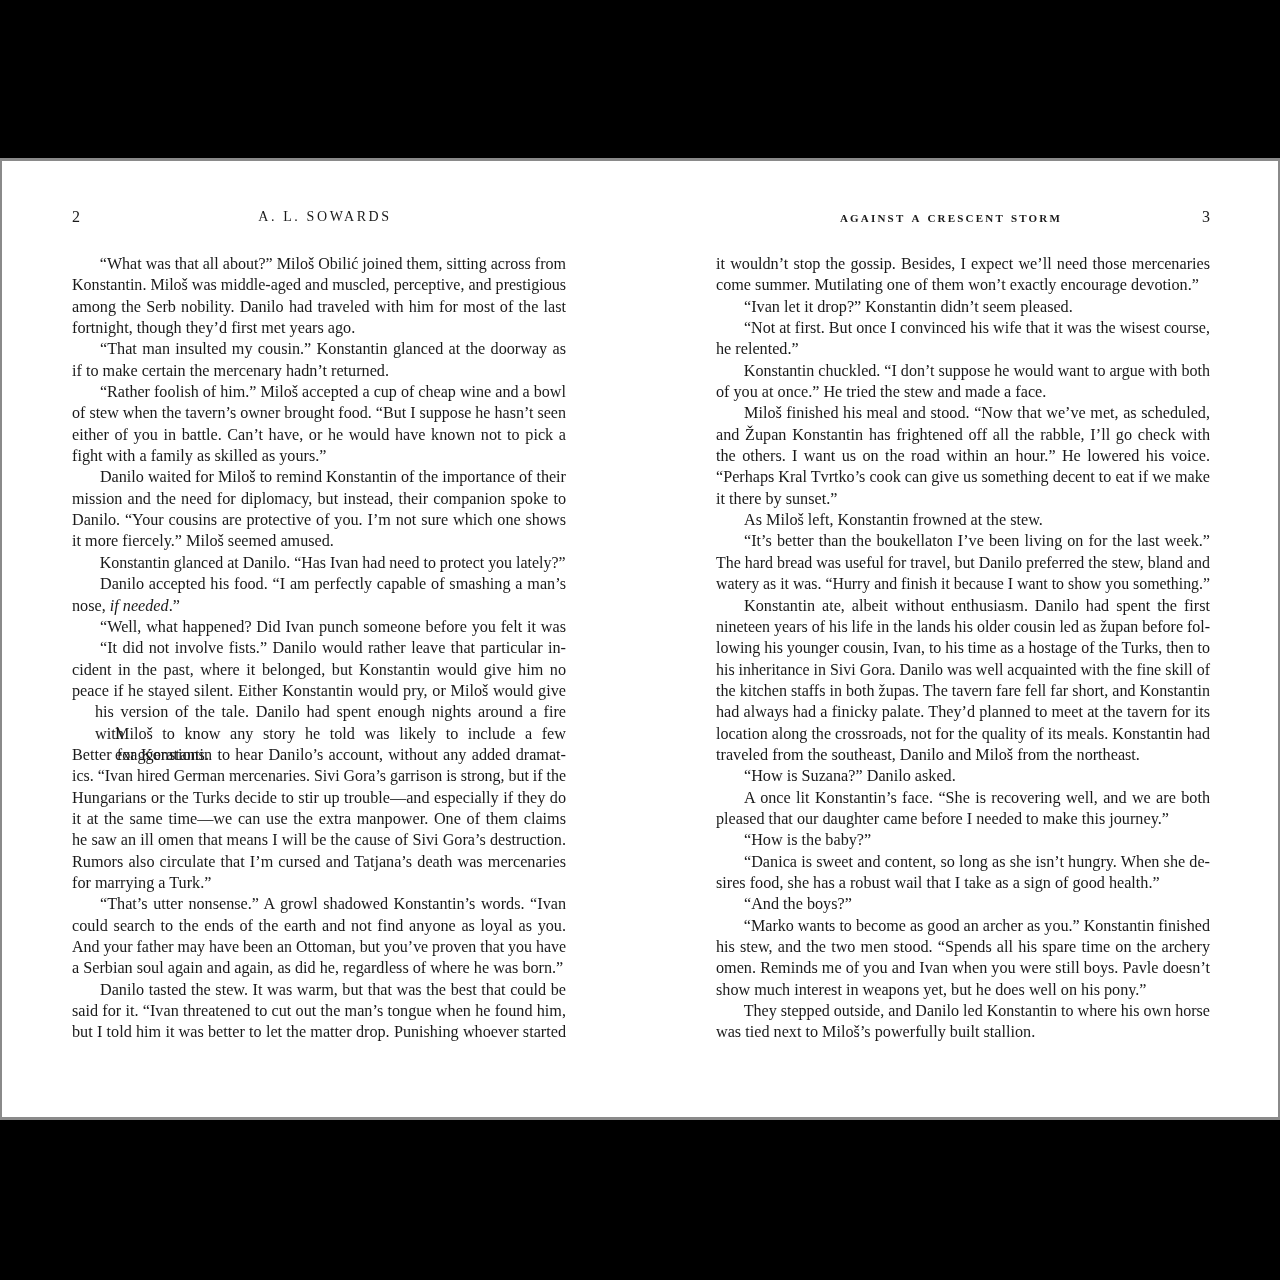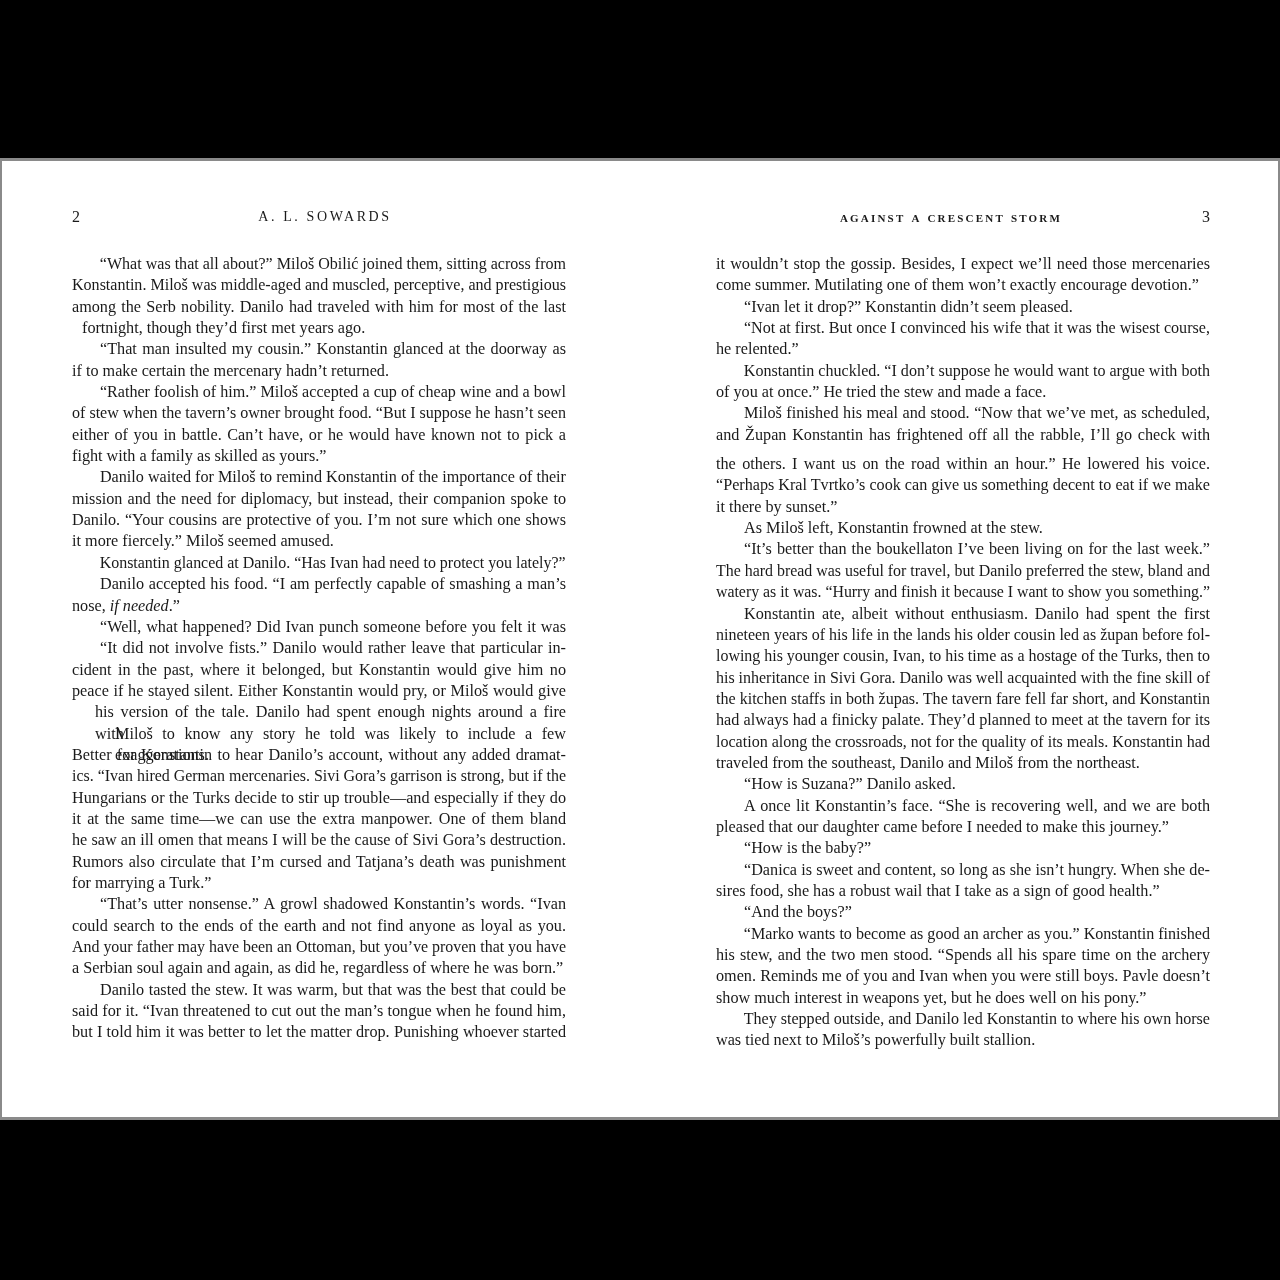--- a/index.html
+++ b/index.html
@@ -102,21 +102,21 @@
 
   <div class="page left">
     <div class="running-head">
       <span class="folio">2</span>
       <span class="head-title">A. L. SOWARDS</span>
     </div>
     <div class="body-text" id="left-body">
         <div class="line indent" style="white-space: nowrap; letter-spacing: -0.00810434px; transform-origin: left center; display: block; transform: scaleX(0.992215); width: 497.876px;">“What was that all about?” Miloš Obilić joined them, sitting across from</div>
         <div class="line" style="white-space: nowrap; letter-spacing: -0.00823618px; transform-origin: left center; display: block; transform: scaleX(0.992061); width: 497.953px;">Konstantin. Miloš was middle-aged and muscled, perceptive, and prestigious</div>
         <div class="line" style="white-space: normal;">among the Serb nobility. Danilo had traveled with him for most of the last</div>
-        <div class="line last" style="white-space: nowrap; margin-left: 10px;">fortnight, though they’d first met years ago.</div>
+        <div class="line last" style="white-space: nowrap;">fortnight, though they’d first met years ago.</div>
         <div class="line indent" style="white-space: normal;">“That man insulted my cousin.” Konstantin glanced at the doorway as</div>
         <div class="line last" style="white-space: nowrap;">if to make certain the mercenary hadn’t returned.</div>
         <div class="line indent" style="white-space: nowrap; letter-spacing: -0.00459352px; transform-origin: left center; display: block; transform: scaleX(0.995594); width: 496.186px;">“Rather foolish of him.” Miloš accepted a cup of cheap wine and a bowl</div>
         <div class="line" style="white-space: nowrap; letter-spacing: -0.00689266px; transform-origin: left center; display: block; transform: scaleX(0.99337); width: 497.297px;">of stew when the tavern’s owner brought food. “But I suppose he hasn’t seen</div>
         <div class="line" style="white-space: normal;">either of you in battle. Can’t have, or he would have known not to pick a</div>
         <div class="line last" style="white-space: nowrap;">fight with a family as skilled as yours.”</div>
         <div class="line indent" style="white-space: nowrap; letter-spacing: -0.00210745px; transform-origin: left center; display: block; transform: scaleX(0.997992); width: 494.994px;">Danilo waited for Miloš to remind Konstantin of the importance of their</div>
         <div class="line" style="white-space: normal;">mission and the need for diplomacy, but instead, their companion spoke to</div>
         <div class="line" style="white-space: normal;">Danilo. “Your cousins are protective of you. I’m not sure which one shows</div>
         <div class="line last" style="white-space: nowrap;">it more fiercely.” Miloš seemed amused.</div>
@@ -125,23 +125,23 @@
         <div class="line last" style="white-space: nowrap;"><span>nose, </span><span class="it">if needed</span><span>.”</span></div>
         <div class="line indent" style="white-space: normal;">“Well, what happened? Did Ivan punch someone before you felt it was</div>
         <div class="line indent" style="white-space: normal;">“It did not involve fists.” Danilo would rather leave that particular in-</div>
         <div class="line" style="white-space: normal;">cident in the past, where it belonged, but Konstantin would give him no</div>
         <div class="line" style="white-space: normal;">peace if he stayed silent. Either Konstantin would pry, or Miloš would give</div>
         <div class="line" style="white-space: normal; margin-left: 23px;">his version of the tale. Danilo had spent enough nights around a fire with</div>
         <div class="line" style="white-space: normal; margin-left: 43px;">Miloš to know any story he told was likely to include a few exaggerations.</div>
         <div class="line" style="white-space: normal;">Better for Konstantin to hear Danilo’s account, without any added dramat-</div>
         <div class="line" style="white-space: nowrap; letter-spacing: -0.0145631px; transform-origin: left center; display: block; transform: scaleX(0.986059); width: 500.984px;">ics. “Ivan hired German mercenaries. Sivi Gora’s garrison is strong, but if the</div>
         <div class="line" style="white-space: normal;">Hungarians or the Turks decide to stir up trouble—and especially if they do</div>
-        <div class="line" style="white-space: normal;">it at the same time—we can use the extra manpower. One of them bland</div>
+        <div class="line" style="white-space: normal;">it at the same time—we can use the extra manpower. One of them claims</div>
         <div class="line" style="white-space: normal;">he saw an ill omen that means I will be the cause of Sivi Gora’s destruction.</div>
-        <div class="line" style="white-space: normal;">Rumors also circulate that I’m cursed and Tatjana’s death was punishment</div>
+        <div class="line" style="white-space: normal;">Rumors also circulate that I’m cursed and Tatjana’s death was mercenaries</div>
         <div class="line last" style="white-space: nowrap;">for marrying a Turk.”</div>
         <div class="line indent" style="white-space: normal;">“That’s utter nonsense.” A growl shadowed Konstantin’s words. “Ivan</div>
         <div class="line" style="white-space: normal;">could search to the ends of the earth and not find anyone as loyal as you.</div>
         <div class="line" style="white-space: nowrap; letter-spacing: -0.0153339px; transform-origin: left center; display: block; transform: scaleX(0.985168); width: 501.438px;">And your father may have been an Ottoman, but you’ve proven that you have</div>
         <div class="line last" style="white-space: nowrap;">a Serbian soul again and again, as did he, regardless of where he was born.”</div>
         <div class="line indent" style="white-space: normal;">Danilo tasted the stew. It was warm, but that was the best that could be</div>
         <div class="line" style="white-space: normal;">said for it. “Ivan threatened to cut out the man’s tongue when he found him,</div>
         <div class="line" style="white-space: normal;">but I told him it was better to let the matter drop. Punishing whoever started</div>
       </div>
   </div>
@@ -154,21 +154,21 @@
     <div class="body-text" id="right-body">
         <div class="line" style="white-space: normal;">it wouldn’t stop the gossip. Besides, I expect we’ll need those mercenaries</div>
         <div class="line last" style="white-space: nowrap;">come summer. Mutilating one of them won’t exactly encourage devotion.”</div>
         <div class="line indent last" style="white-space: nowrap;">“Ivan let it drop?” Konstantin didn’t seem pleased.</div>
         <div class="line indent" style="white-space: nowrap; letter-spacing: -0.00465326px; transform-origin: left center; display: block; transform: scaleX(0.99556); width: 496.203px;">“Not at first. But once I convinced his wife that it was the wisest course,</div>
         <div class="line last" style="white-space: nowrap;">he relented.”</div>
         <div class="line indent" style="white-space: nowrap; letter-spacing: -0.00703616px; transform-origin: left center; display: block; transform: scaleX(0.993239); width: 497.362px;">Konstantin chuckled. “I don’t suppose he would want to argue with both</div>
         <div class="line last" style="white-space: nowrap;">of you at once.” He tried the stew and made a face.</div>
         <div class="line indent" style="white-space: normal;">Miloš finished his meal and stood. “Now that we’ve met, as scheduled,</div>
         <div class="line" style="white-space: normal;">and Župan Konstantin has frightened off all the rabble, I’ll go check with</div>
-        <div class="line" style="white-space: normal; margin-top: 8px;">the others. I want us on the road within an hour.” He lowered his voice.</div>
+        <div class="line" style="white-space: normal;">the others. I want us on the road within an hour.” He lowered his voice.</div>
         <div class="line" style="white-space: nowrap; letter-spacing: -0.00278111px; transform-origin: left center; display: block; transform: scaleX(0.997319); width: 495.328px;">“Perhaps Kral Tvrtko’s cook can give us something decent to eat if we make</div>
         <div class="line last" style="white-space: nowrap;">it there by sunset.”</div>
         <div class="line indent last" style="white-space: nowrap;">As Miloš left, Konstantin frowned at the stew.</div>
         <div class="line indent" style="white-space: normal;">“It’s better than the boukellaton I’ve been living on for the last week.”</div>
         <div class="line" style="white-space: nowrap; letter-spacing: -0.0158012px; transform-origin: left center; display: block; transform: scaleX(0.984861); width: 501.594px;">The hard bread was useful for travel, but Danilo preferred the stew, bland and</div>
         <div class="line last" style="white-space: nowrap; letter-spacing: -0.0201212px; transform-origin: left center; display: block; transform: scaleX(0.980645); width: 503.75px;">watery as it was. “Hurry and finish it because I want to show you something.”</div>
         <div class="line indent" style="white-space: normal;">Konstantin ate, albeit without enthusiasm. Danilo had spent the first</div>
         <div class="line" style="white-space: nowrap; letter-spacing: -0.0129622px; transform-origin: left center; display: block; transform: scaleX(0.987691); width: 500.156px;">nineteen years of his life in the lands his older cousin led as župan before fol-</div>
         <div class="line" style="white-space: nowrap; letter-spacing: -0.0139289px; transform-origin: left center; display: block; transform: scaleX(0.986674); width: 500.672px;">lowing his younger cousin, Ivan, to his time as a hostage of the Turks, then to</div>
         <div class="line" style="white-space: nowrap; letter-spacing: -0.0122149px; transform-origin: left center; display: block; transform: scaleX(0.988309); width: 499.844px;">his inheritance in Sivi Gora. Danilo was well acquainted with the fine skill of</div>

